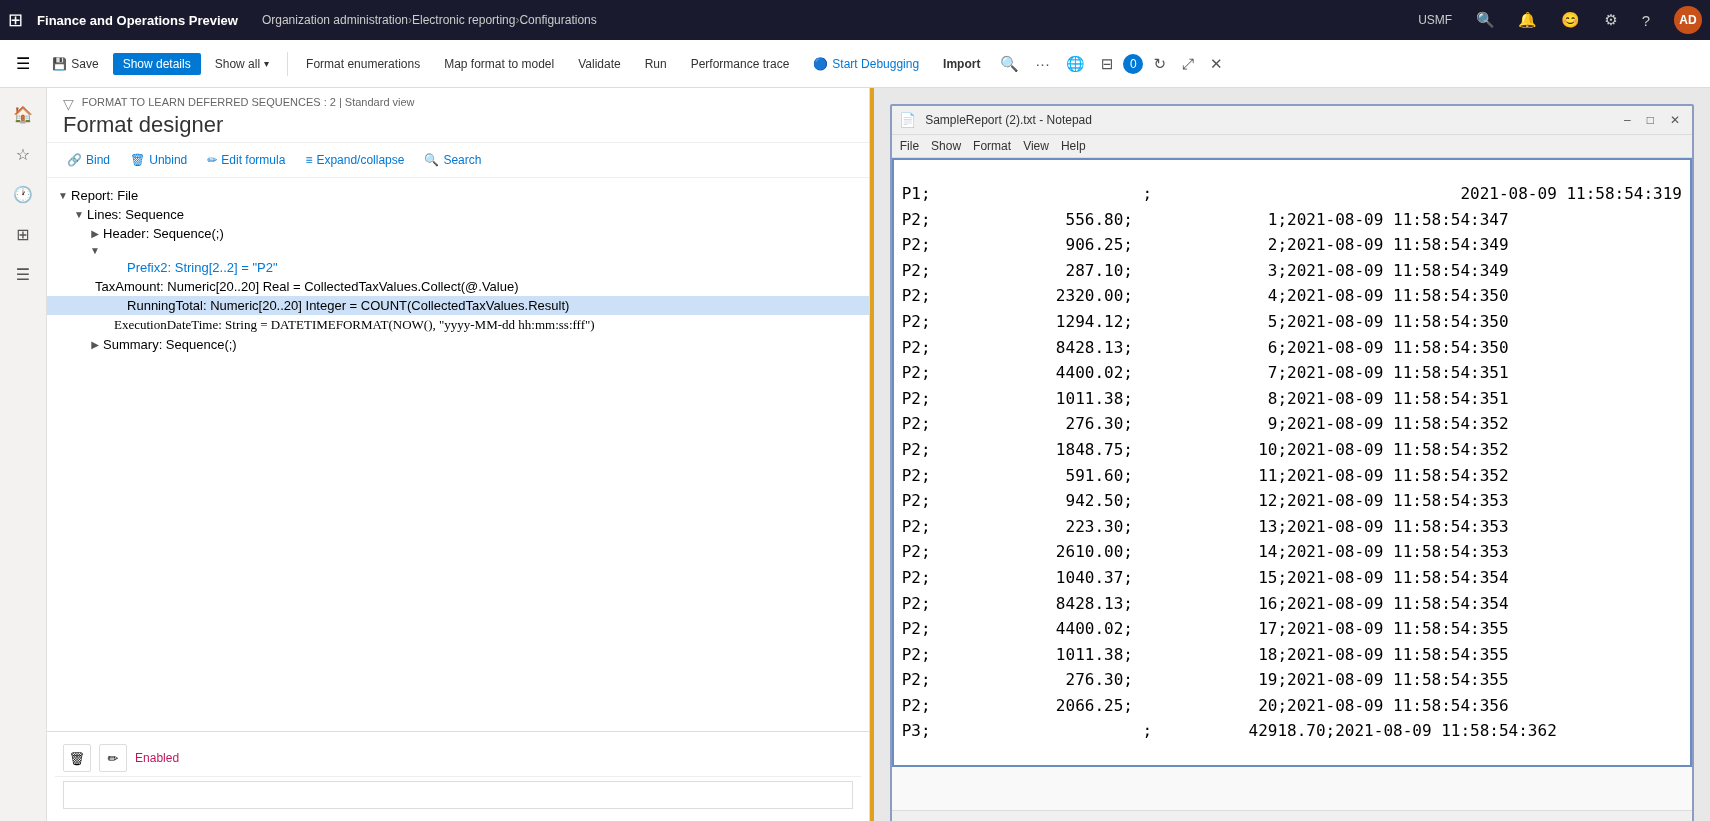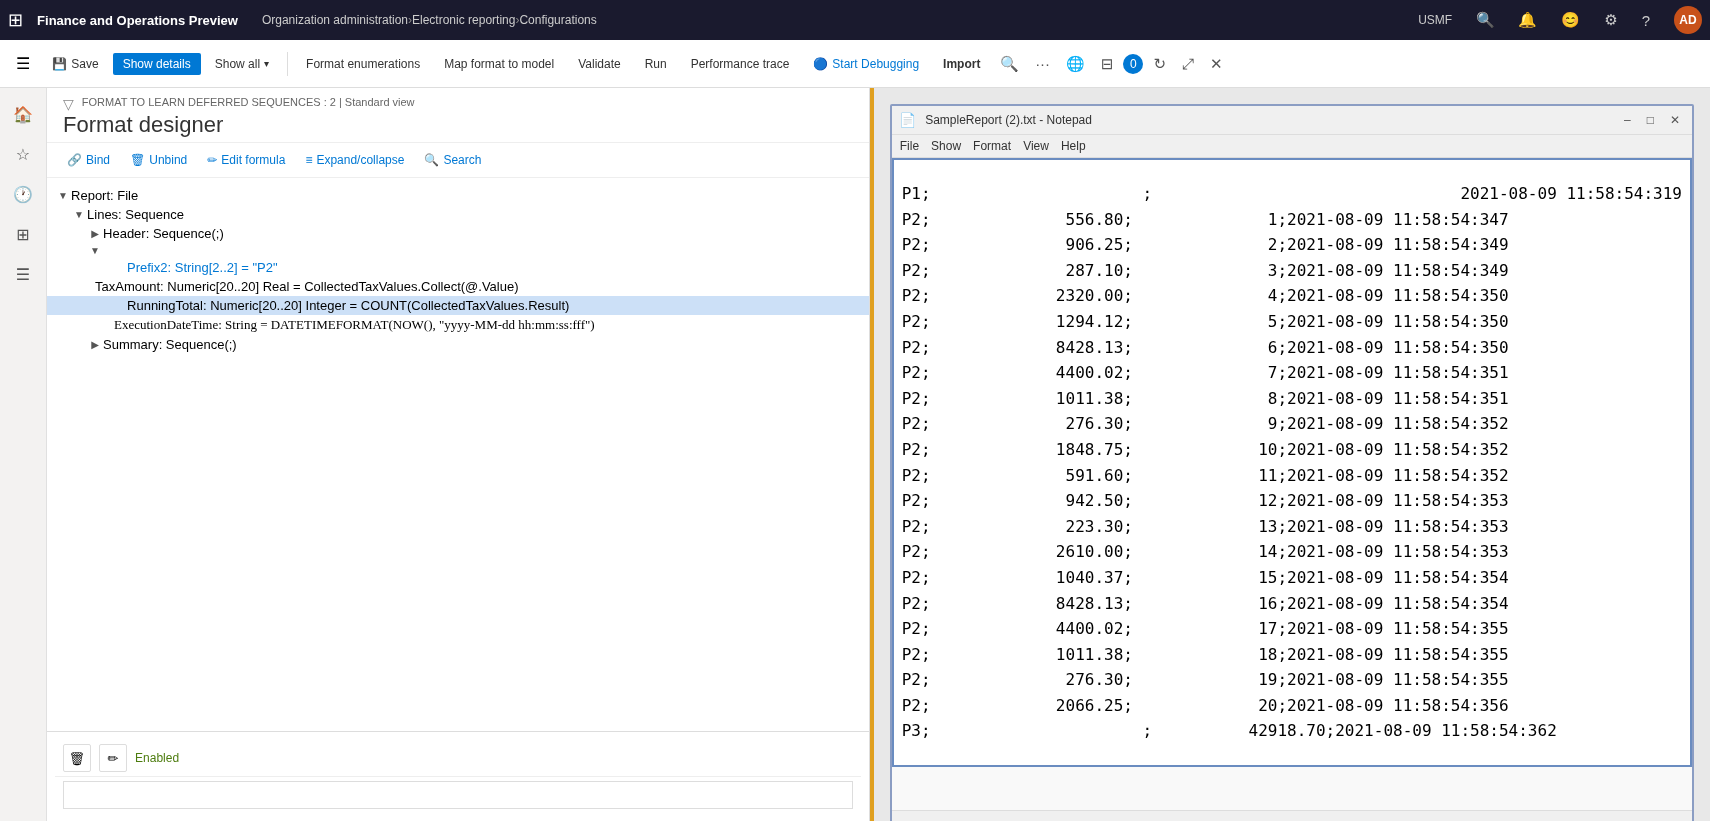--- a/index.html
+++ b/index.html
@@ -118,21 +118,21 @@
       padding: 17px 8px; font-size: 11px; color: #555; text-align: right; margin-top: 43px;
     }
     .bottom-toolbar {
       display: flex; align-items: center; gap: 8px;
       padding: 4px 8px; border-bottom: 1px solid #eee;
     }
     .bottom-icon-btn {
       width: 28px; height: 28px; display: flex; align-items: center; justify-content: center;
       border: 1px solid #ddd; background: white; cursor: pointer; border-radius: 2px;
     }
-    .enabled-label { font-size: 12px; color: #4d7c0f; }
+    .enabled-label { font-size: 12px; color: #be185d; }
     .bottom-input {
       width: calc(100% - 16px); margin: 4px 8px;
       height: 28px; border: 1px solid #ddd; padding: 0 6px;
       font-size: 12px;
     }
 
     
     .side-icons {
       width: 48px; background: #f3f2f1; display: flex; flex-direction: column;
       align-items: center; padding-top: 8px; gap: 4px;

